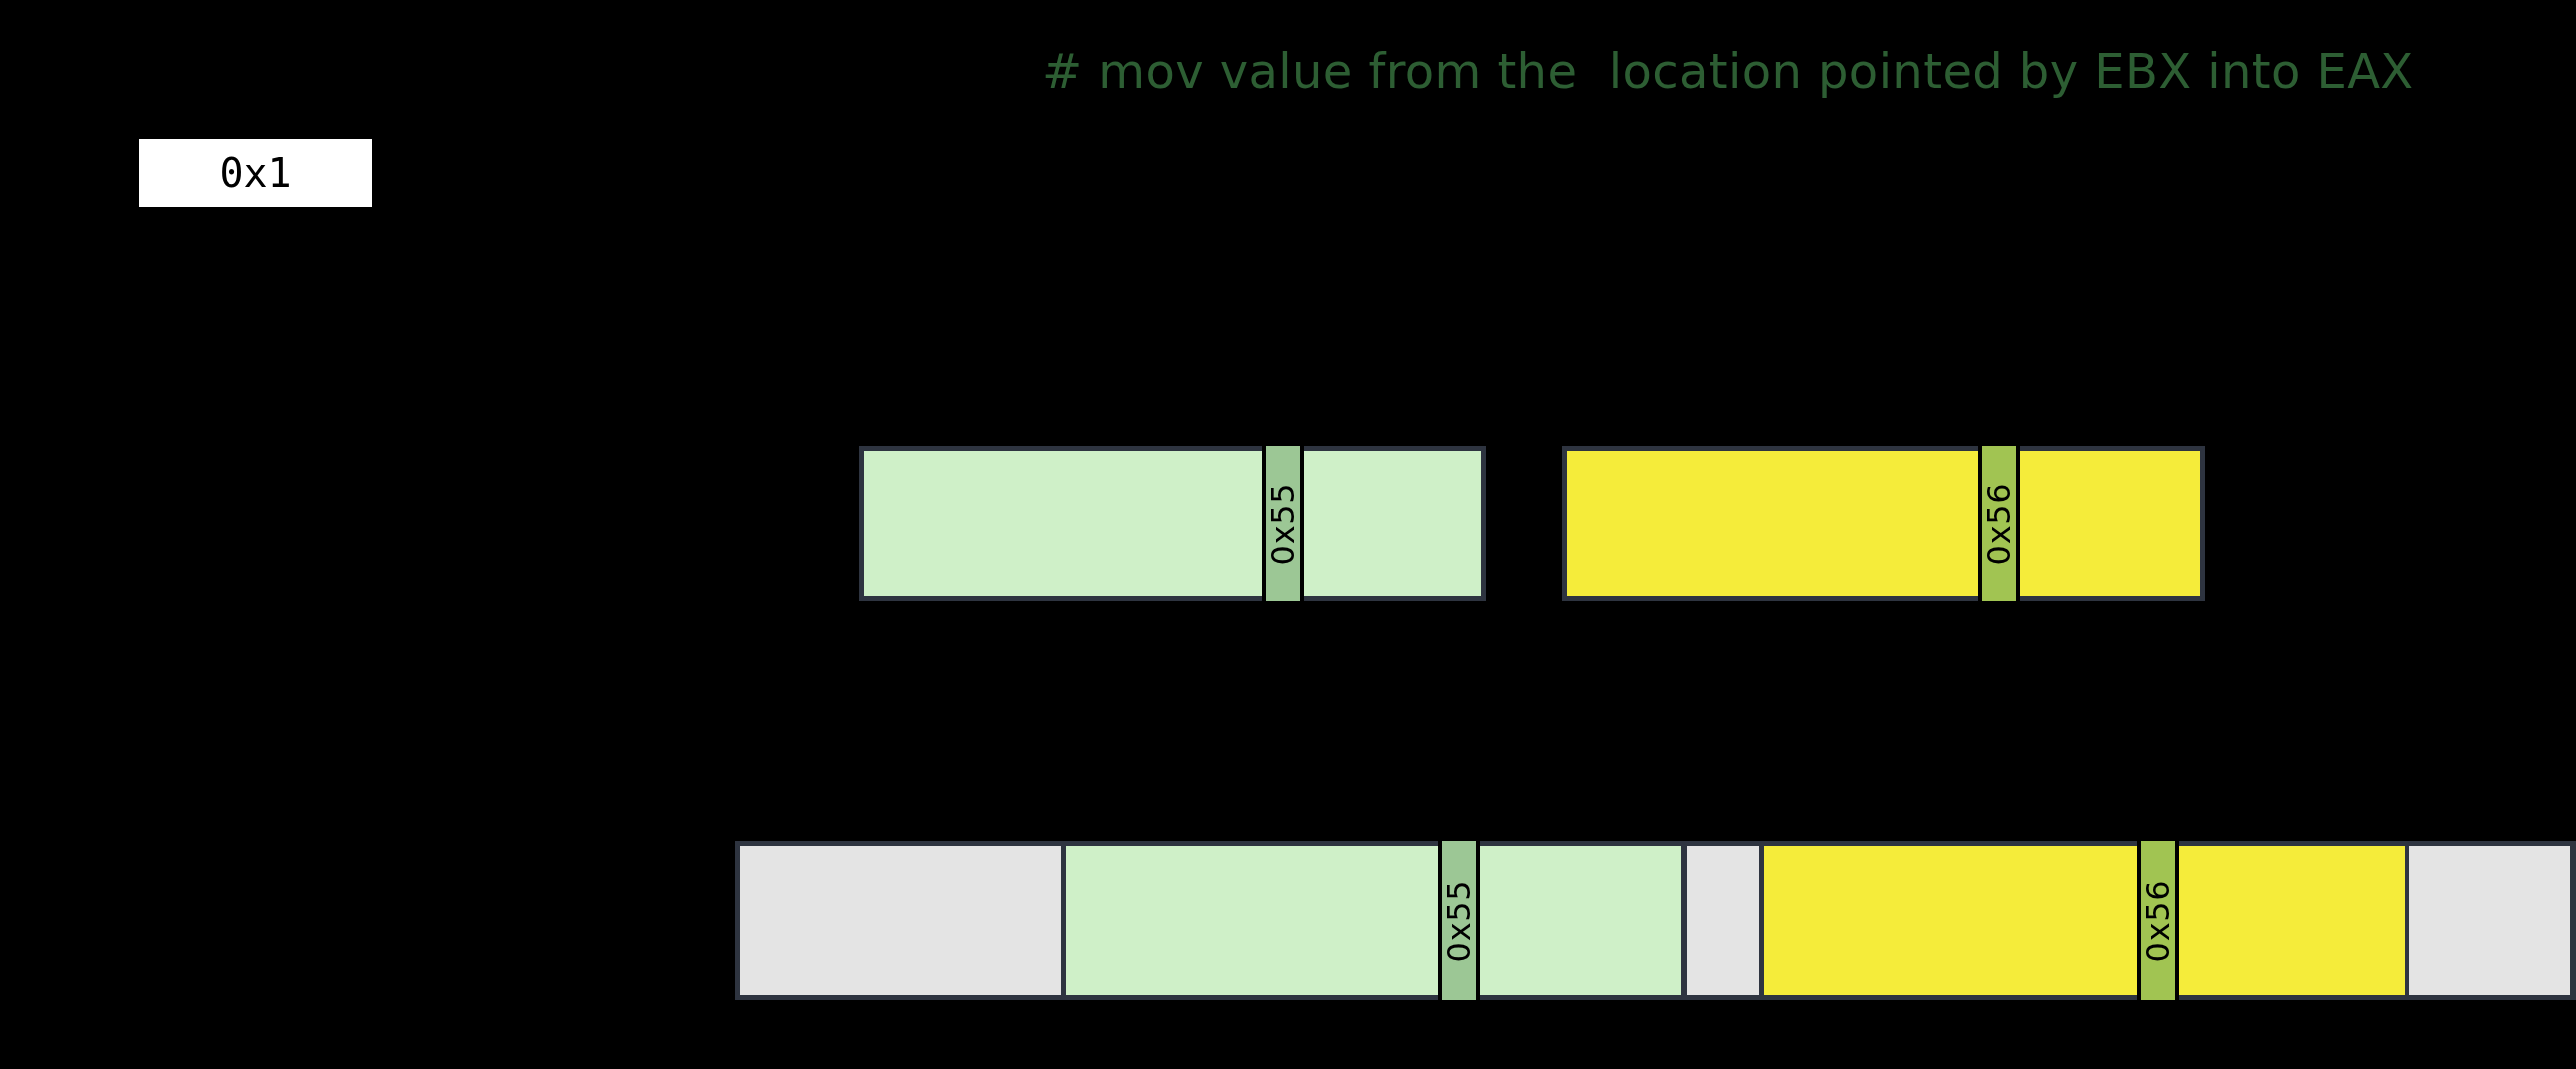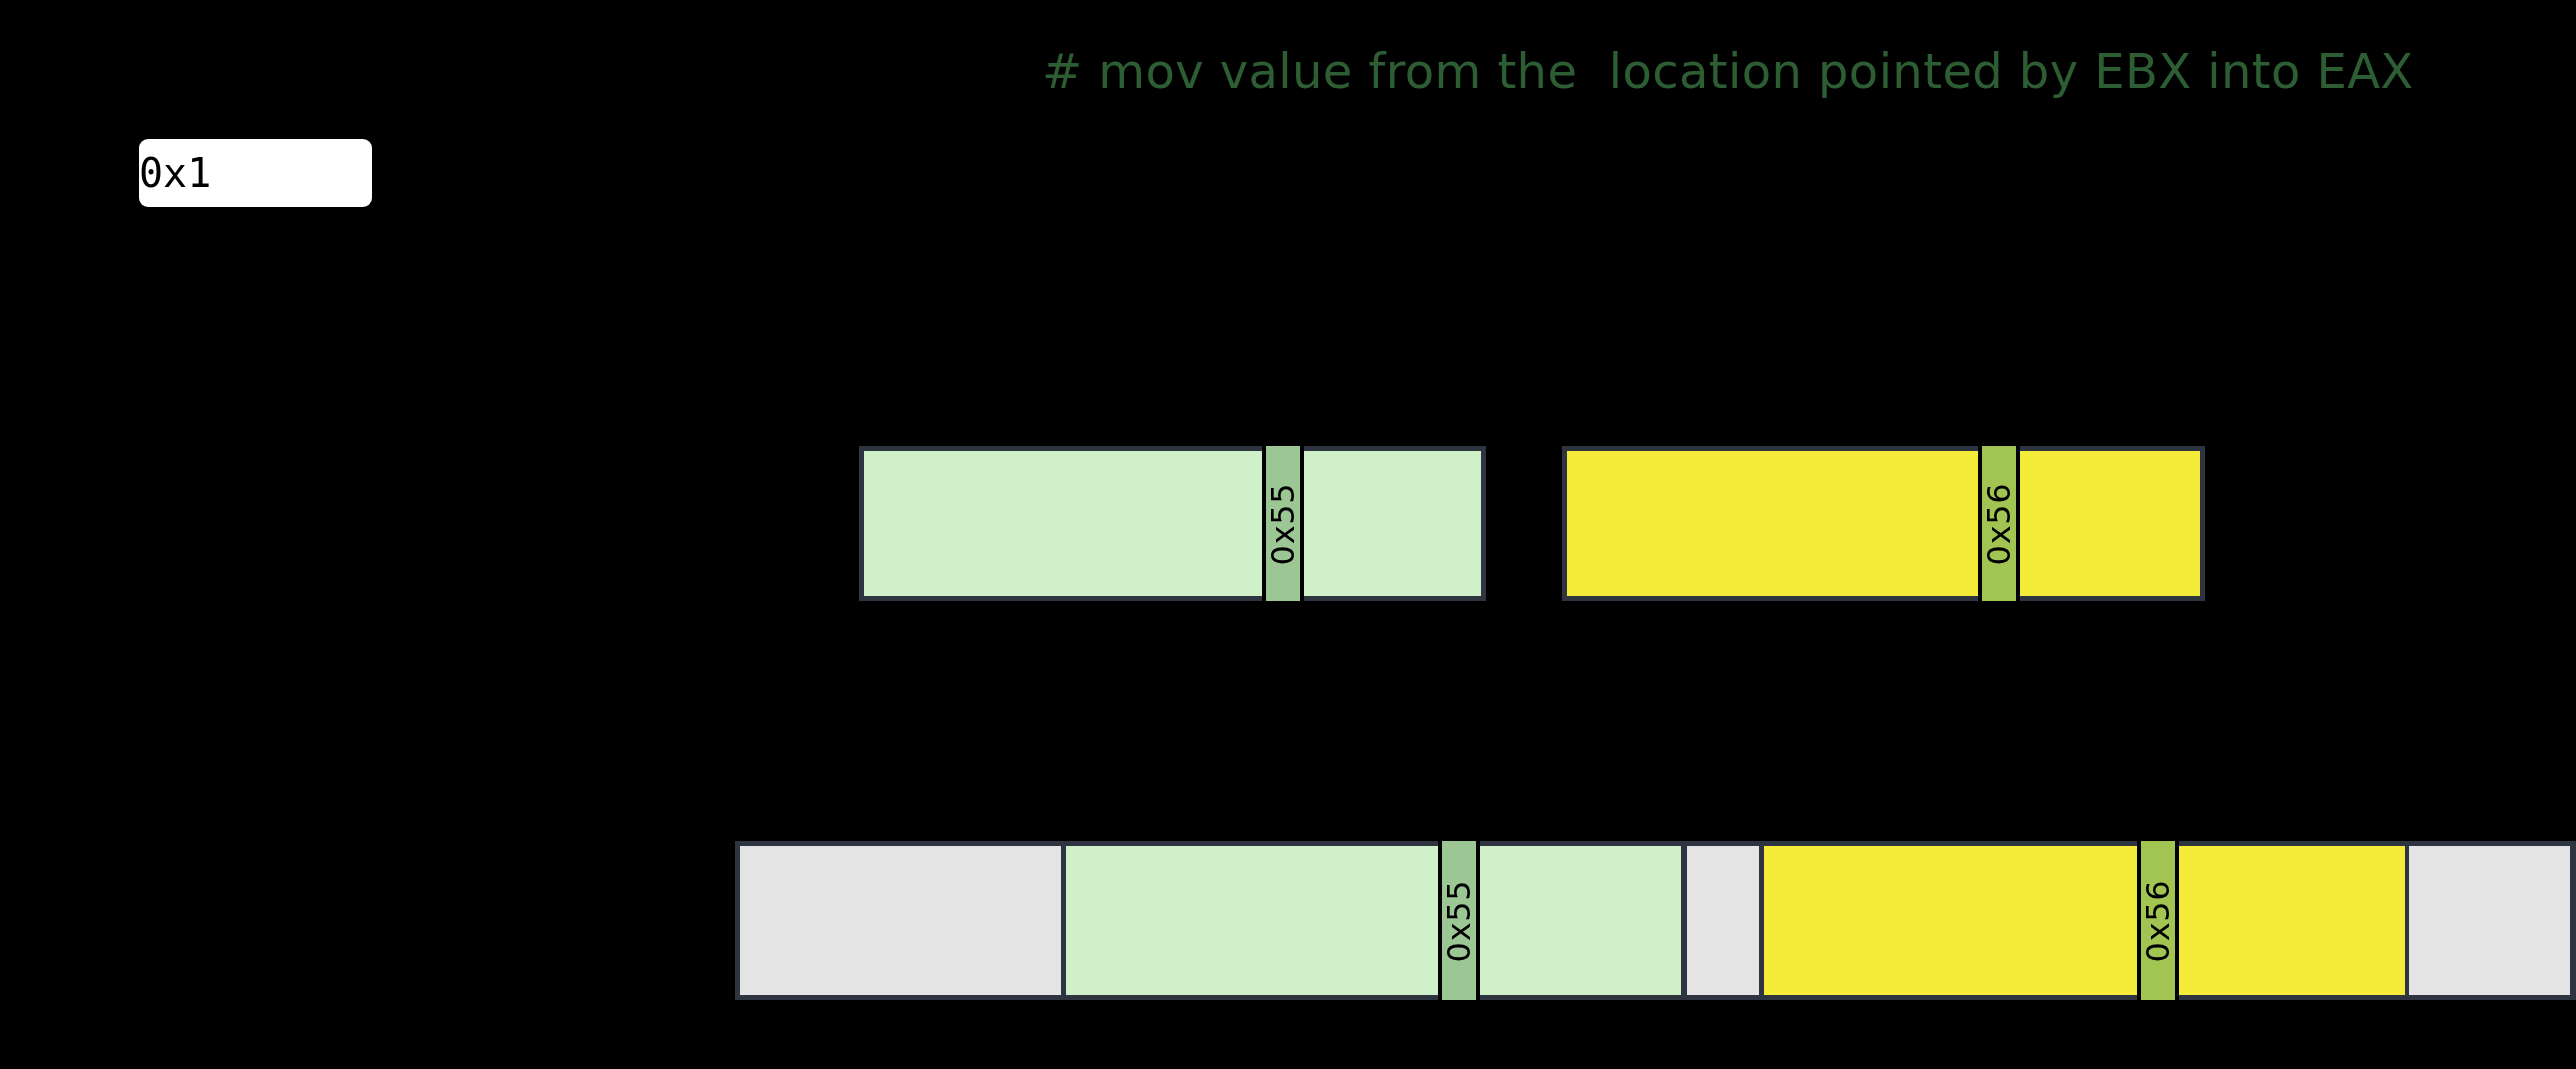--- a/index.html
+++ b/index.html
@@ -26,25 +26,24 @@
   
   .imm-box {
     position: absolute;
     left: 139px;
     top: 139px;
     width: 233px;
     height: 68px;
     background: #ffffff;
     display: flex;
     align-items: center;
-    justify-content: flex-start;
+    justify-content: center;
     font-family: "DejaVu Sans Mono", "Liberation Mono", monospace;
     font-size: 40px;
     color: #000000;
-    border-radius: 9px;
   }
 
   
   .bar {
     position: absolute;
     border: 5px solid #2e3440;
     box-sizing: border-box;
   }
   .bar-green  { left: 859px; top: 446px; width: 627px; height: 155px; }
   .bar-yellow { left: 1562px; top: 446px; width: 643px; height: 155px; }

